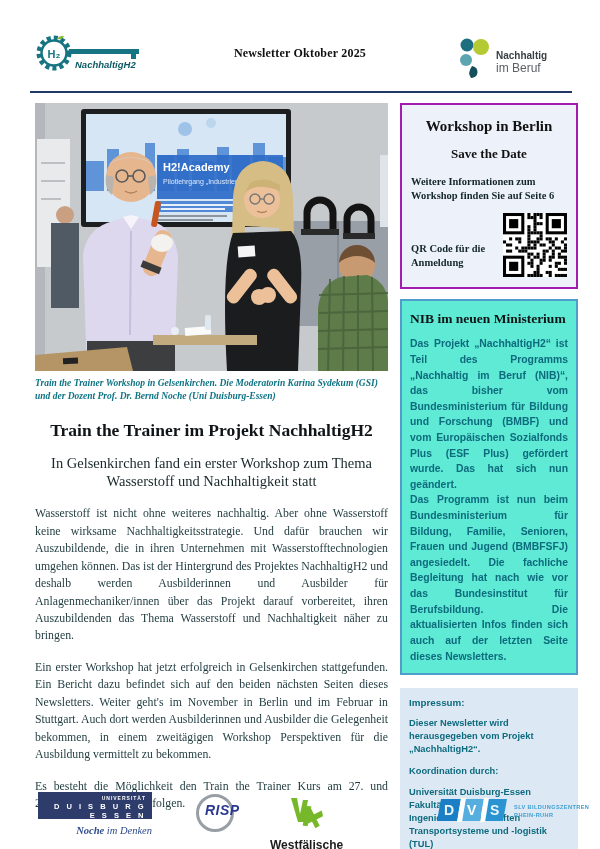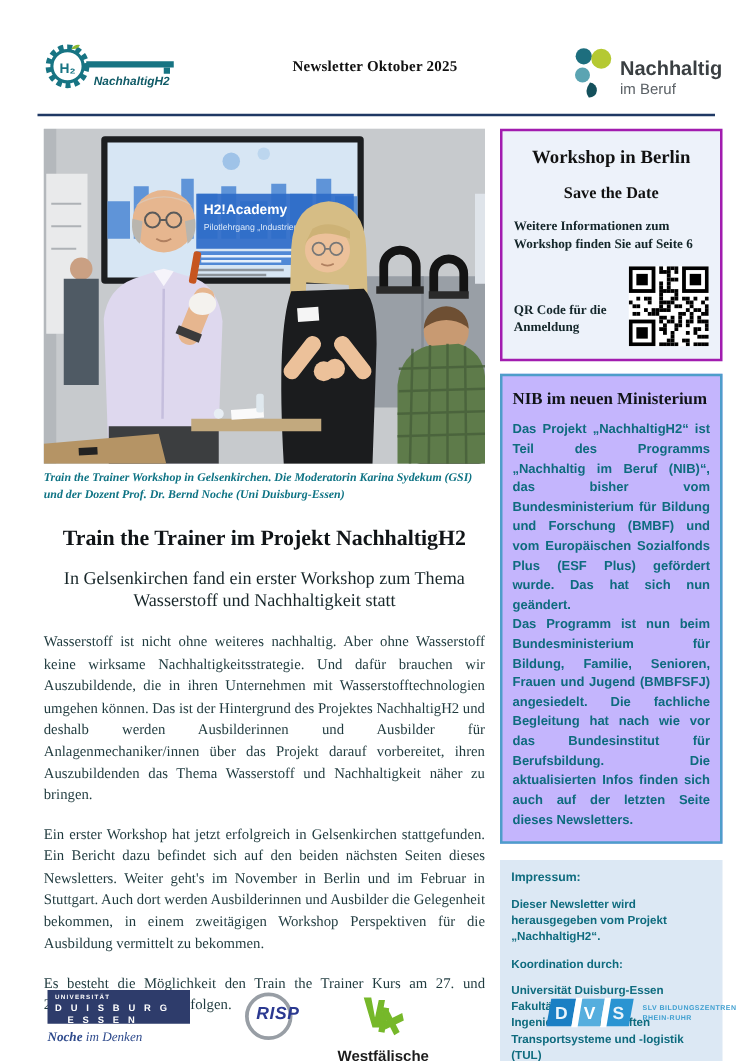--- a/index.html
+++ b/index.html
@@ -8,21 +8,21 @@
     width:600px;height:849px;position:relative;background:#ffffff;
     font-family:"Liberation Serif",serif;color:#1f3a3e;overflow:hidden;
   }
   
   .hdr-logo-h2{position:absolute;left:33px;top:32px;width:120px;height:48px;}
   .hdr-title{position:absolute;left:150px;right:150px;top:46px;text-align:center;
     font-size:12px;font-weight:bold;color:#111;letter-spacing:.2px;}
   .hdr-logo-nib{position:absolute;left:458px;top:33px;width:125px;height:50px;display:flex;align-items:center;gap:4px;}
   .nib-dots{width:34px;height:44px;flex:0 0 auto;}
   .nib-words{font-family:"Liberation Sans",sans-serif;line-height:1.05;margin-top:10px;}
-  .nib-words .l1{font-size:16px;font-weight:bold;color:#3a3f42;}
+  .nib-words .l1{font-size:10px;font-weight:bold;color:#3a3f42;}
   .nib-words .l2{font-size:12px;color:#5a6065;}
   .hdr-rule{position:absolute;left:30px;right:28px;top:91px;height:2px;background:#1f3864;}
 
   
   .col-left{position:absolute;left:35px;top:103px;width:353px;}
   .col-right{position:absolute;left:400px;top:103px;width:178px;}
 
   
   .photo{width:353px;height:268px;display:block;background:#c7cacd;}
   .caption{margin-top:6px;font-size:9.5px;font-style:italic;font-weight:bold;
@@ -35,33 +35,33 @@
 
   
   .ws-box{border:2px solid #a21caf;background:#edf2fa;padding:9px 9px 10px 9px;box-sizing:border-box;}
   .ws-title{text-align:center;font-size:15px;font-weight:bold;color:#111;margin-top:4px;}
   .ws-sub{text-align:center;font-size:13px;font-weight:bold;color:#111;margin-top:11px;}
   .ws-info{font-size:10.5px;font-weight:bold;margin-top:13px;line-height:1.35;color:#14262a;}
   .ws-qr-row{display:flex;align-items:flex-end;gap:6px;margin-top:10px;}
   .ws-qr-label{font-size:10.5px;font-weight:bold;color:#14262a;line-height:1.3;width:92px;margin-bottom:8px;}
   .qr{width:64px;height:64px;background:#fff;flex:0 0 auto;}
 
-  .nib-box{margin-top:10px;border:2px solid #4e9dca;background:#c4b5fd;padding:8px 8px 9px 8px;box-sizing:border-box;}
+  .nib-box{margin-top:10px;border:2px solid #4e9dca;background:#5eead4;padding:8px 8px 9px 8px;box-sizing:border-box;}
   .nib-title{font-size:13.5px;font-weight:bold;color:#101417;margin:2px 0 9px 0;}
   .nib-body{font-family:"Liberation Sans",sans-serif;font-size:10.4px;font-weight:bold;
     color:#0e6b7e;line-height:1.5;text-align:justify;white-space:pre-line;}
 
   .imp-box{margin-top:13px;background:#dce8f4;padding:9px 9px 11px 9px;box-sizing:border-box;
     font-family:"Liberation Sans",sans-serif;color:#0e6b7e;}
   .imp-label{font-size:9.8px;font-weight:bold;margin-bottom:9px;}
   .imp-block{font-size:9.3px;font-weight:bold;line-height:1.38;white-space:pre-line;margin-bottom:9px;}
 
   
   .footer{position:absolute;left:0;top:786px;width:600px;height:60px;}
-  .ude{position:absolute;left:38px;top:6px;}
+  .ude{position:absolute;left:38px;top:6px;text-align:right;}
   .ude-box{width:114px;height:27px;background:#2e3c6b;color:#fff;
     font-family:"Liberation Sans",sans-serif;padding:3px 6px;box-sizing:border-box;}
   .ude-l1{font-size:5px;letter-spacing:1px;font-weight:bold;}
   .ude-l2{font-size:7.5px;letter-spacing:2.5px;font-weight:bold;margin-top:1px;}
   .ude-l3{font-size:7.5px;letter-spacing:2.5px;font-weight:bold;margin-left:10px;}
   .ude-slogan{margin-top:6px;font-family:"Liberation Serif",serif;font-style:italic;
     color:#2e4a8c;font-size:10.5px;}
   .ude-slogan b{font-weight:bold;}
   .risp{position:absolute;left:196px;top:8px;width:60px;height:38px;}
   .risp-circle{position:absolute;left:0;top:0;width:32px;height:32px;border:3px solid #989ea5;

